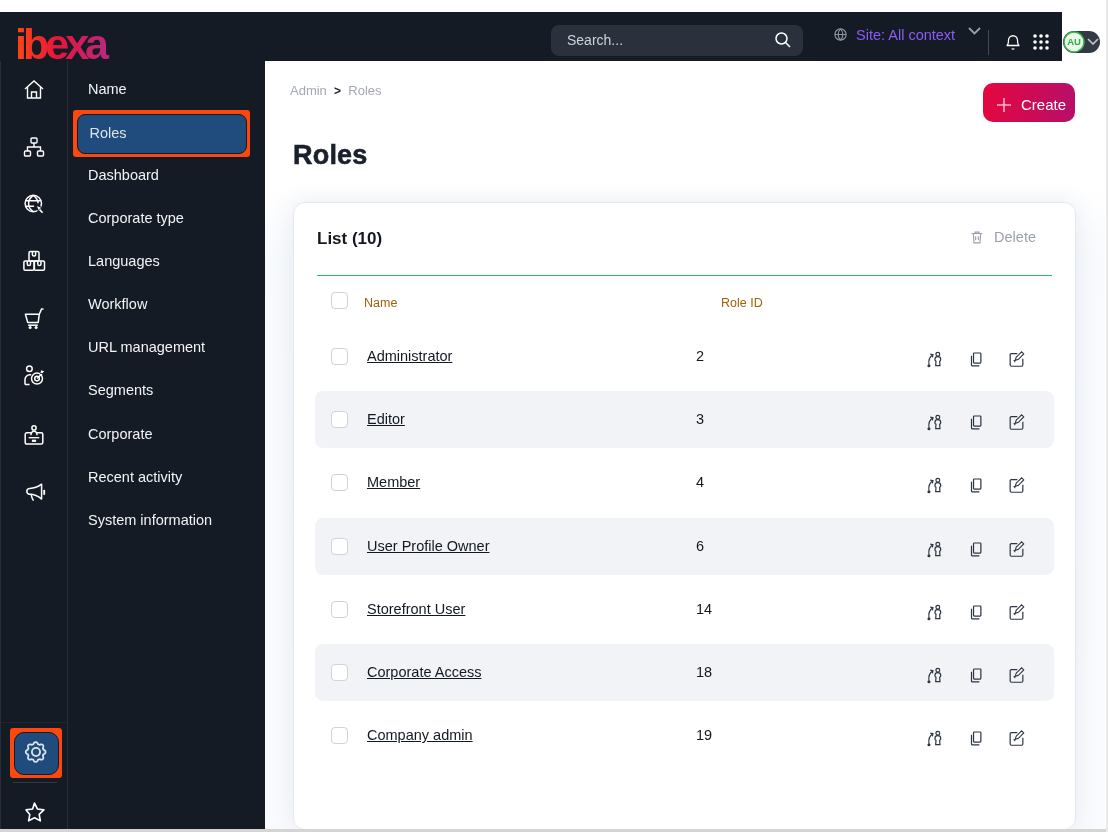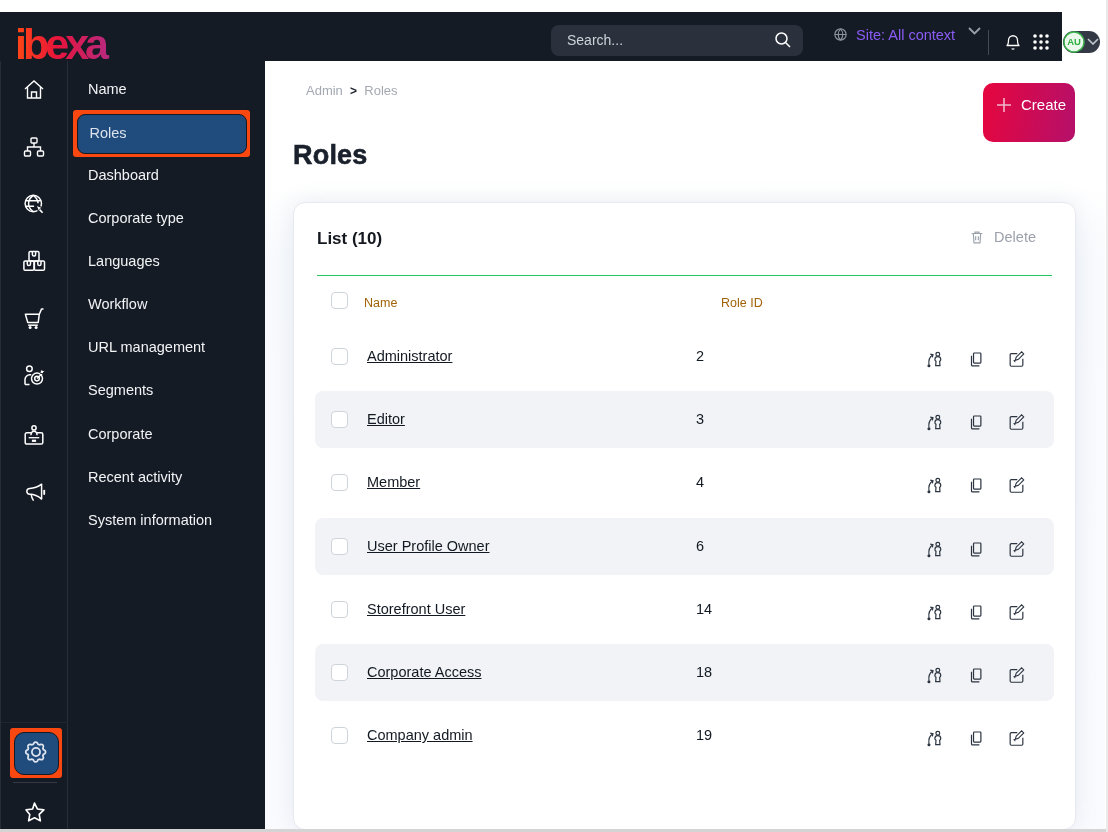--- a/index.html
+++ b/index.html
@@ -47,23 +47,23 @@
 .menu .item { position:absolute; left:20px; color:#f2f3f5; font-size:14.5px; }
 .rolesel { position:absolute; left:5px; top:49px; width:177px; height:47px;
   background:#fb4710; border-radius:3px; }
 .rolesel .inner { position:absolute; left:3.5px; top:3.5px; width:170px; height:40px;
   background:#1f4b7d; border-radius:8px; border:1.5px solid #141b25; }
 .rolesel .txt { position:absolute; left:12px; top:10px; color:#dde3ed; font-size:14.5px; }
 
 
 .main { position:absolute; left:265px; top:61px; width:840px; height:768px;
   background:linear-gradient(180deg, #ffffff 0px, #ffffff 125px, #f8fafd 195px, #fafbfe 100%); }
-.crumbs { position:absolute; left:25px; top:22px; font-size:13px; color:#a3a8b1;margin-left:16px; }
+.crumbs { position:absolute; left:25px; top:22px; font-size:13px; color:#a3a8b1; }
 .crumbs b { color:#20262f; font-weight:bold; font-size:12px; }
-.createbtn { position:absolute; left:718px; top:22px; width:92px; height:59px;
+.createbtn { position:absolute; left:718px; top:22px; width:92px; height:39px;
   border-radius:10px; background:linear-gradient(100deg, #e6063e 0%, #b5106a 100%);
   color:#fff; font-size:15px; }
 .createbtn svg.plus { position:absolute; left:13px; top:14px; }
 .createbtn span.lbl { position:absolute; left:38px; top:13px; }
 .h1 { position:absolute; left:28px; top:79px; font-size:27px; font-weight:bold; color:#1a212c;
   letter-spacing:0.2px; -webkit-text-stroke:0.6px #1a212c; }
 
 .card { position:absolute; left:28px; top:141px; width:783px; height:628px;
   background:#fff; border:1px solid #e7e9f0; border-radius:12px; box-shadow:0 0 22px rgba(100,120,165,0.14); }
 .cardhead { position:absolute; left:23px; right:23px; top:0; height:73px;

